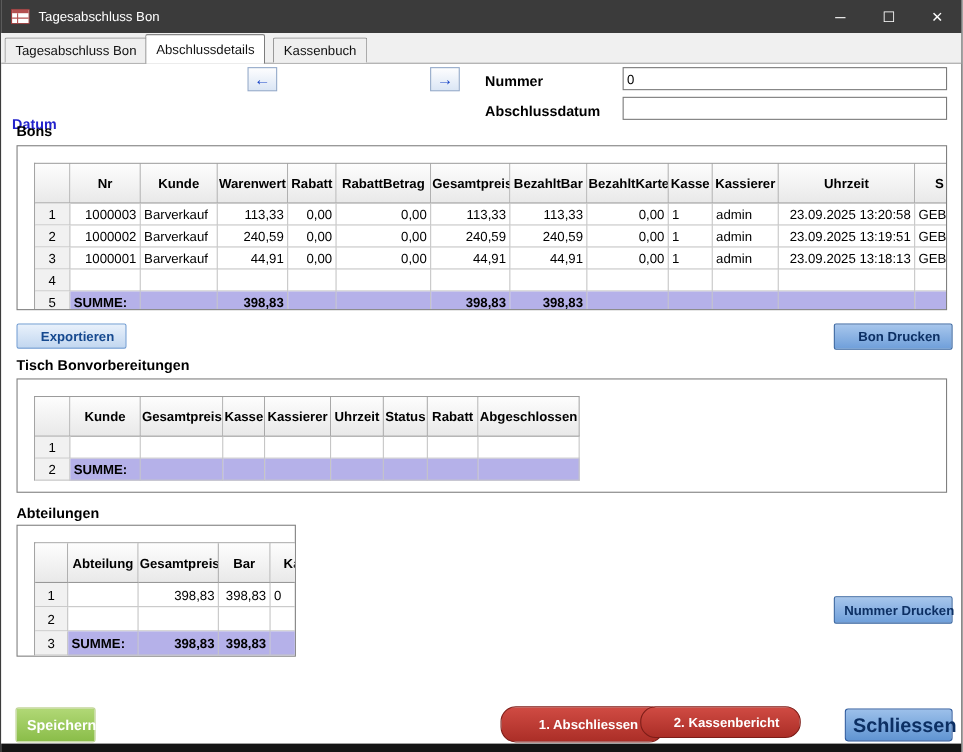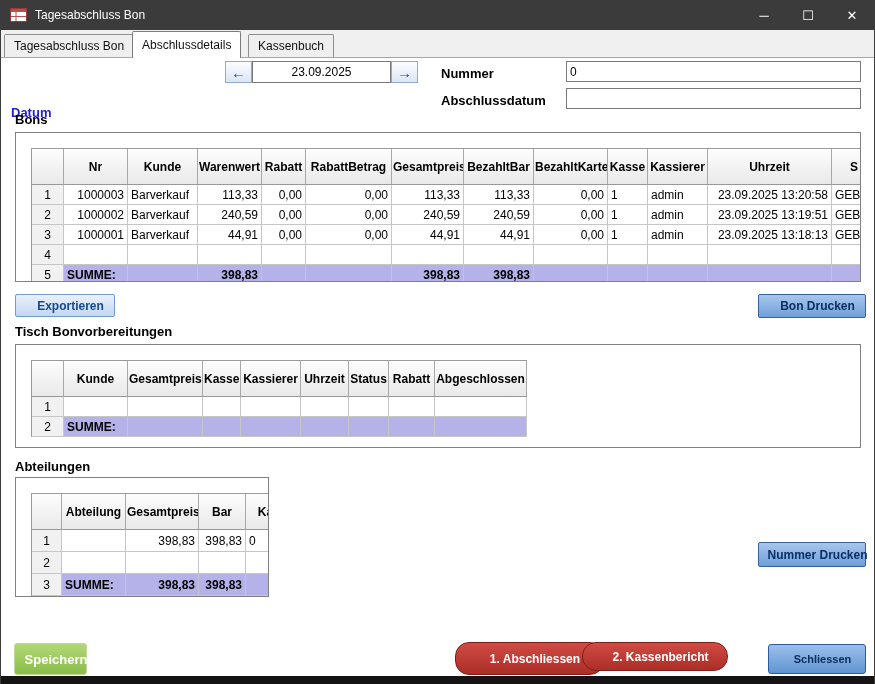--- a/index.html
+++ b/index.html
@@ -126,21 +126,21 @@
     background:linear-gradient(#b1d876,#8abd49); border:1px solid #c3d69b; color:#ffffff;
     border-radius:3px;
   }
   .red-btn {
     background:linear-gradient(#d04b43,#ab2e27); border:1px solid #7d1d18;
     color:#ffffff; font-size:12px; border-radius:14px;
   }
   #btnAbschliessen  { left:454px; top:642px; width:149px; height:33px; }
   #btnKassenbericht { left:581px; top:642px; width:146px; height:29px; }
   #btnSchliessen {
-    left:767px; top:644px; width:98px; height:30px; font-size:11px;
+    left:767px; top:644px; width:98px; height:30px; font-size:18px;
     background:linear-gradient(#9cc0ea,#6094d2); border:1px solid #2d5a9e; color:#0c2f63;
     border-radius:3px;
   }
 
   .bottom-edge {
     position:absolute; left:0; bottom:0; width:100%; height:8px; background:#141414;
   }
 </style>
 </head>
 <body>
@@ -165,21 +165,20 @@
   </div>
 
   <div class="tabstrip">
     <div class="tab" id="tab0">Tagesabschluss Bon</div>
     <div class="tab active" id="tab1">Abschlussdetails</div>
     <div class="tab" id="tab2">Kassenbuch</div>
   </div>
 
   <span class="lbl-datum">Datum</span>
   <div class="arrow-btn" id="prevBtn">←</div>
-  <div class="date-box">23.09.2025</div>
   <div class="arrow-btn" id="nextBtn">→</div>
 
   <span class="fld-label" id="lblNummer">Nummer</span>
   <input class="txt-input" id="inpNummer" value="0" style="">
   <span class="fld-label" id="lblAbschlussdatum">Abschlussdatum</span>
   <input class="txt-input" id="inpAbschlussdatum" value="" style="">
 
   <span class="sec-label" id="lblBons">Bons</span>
   <div class="grid-box" id="bonsGrid">
       <table class="grid" style="width: 845px;">

